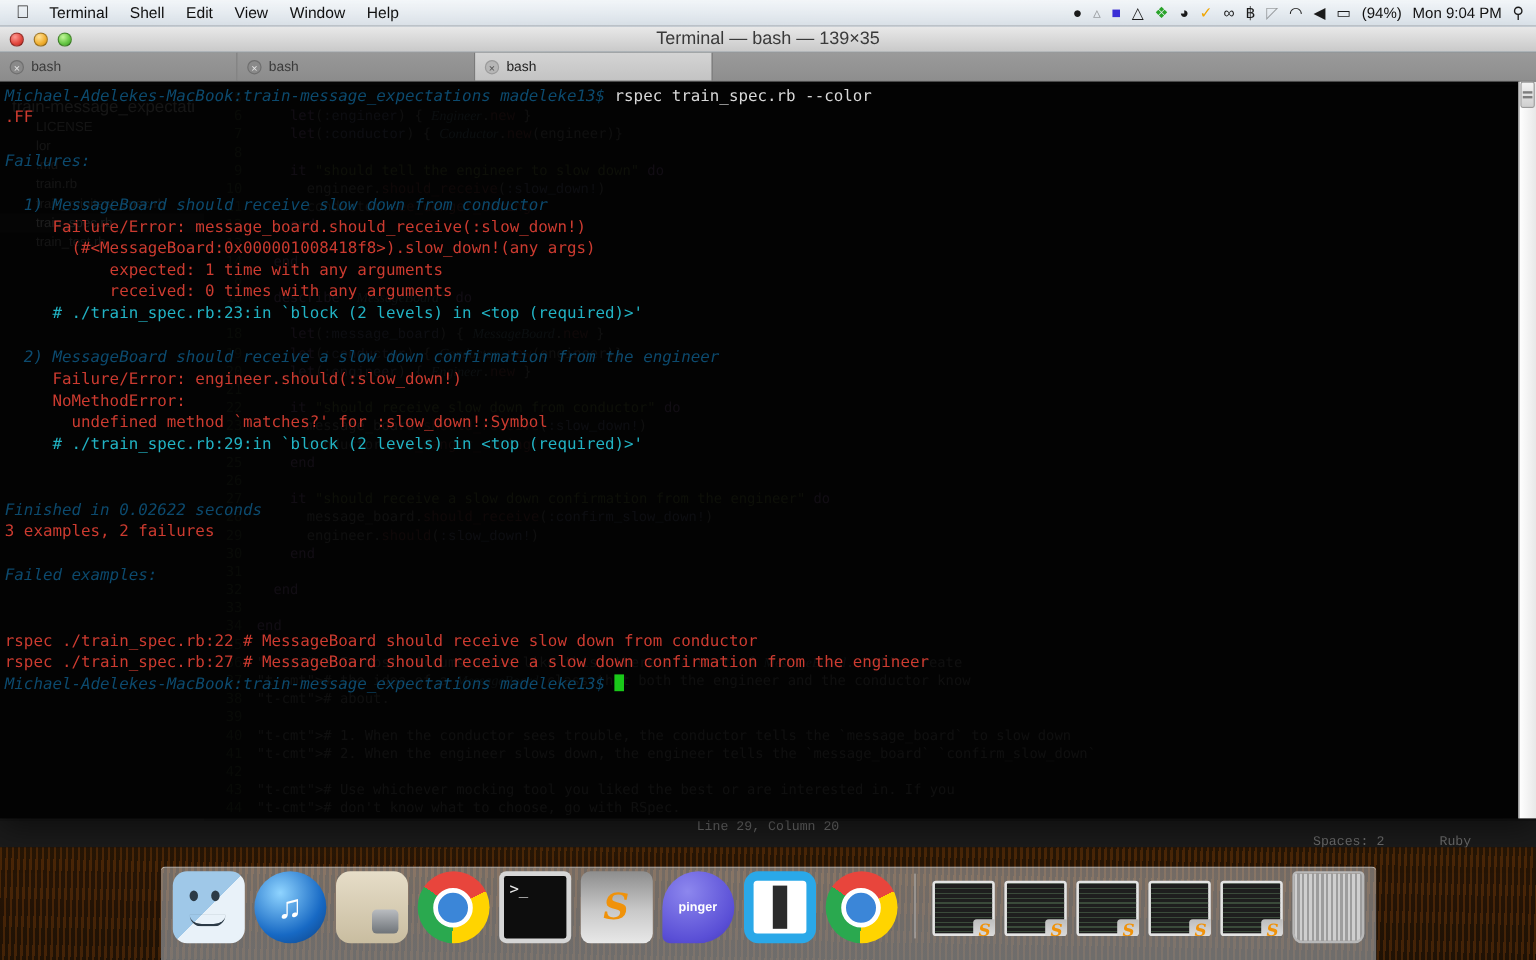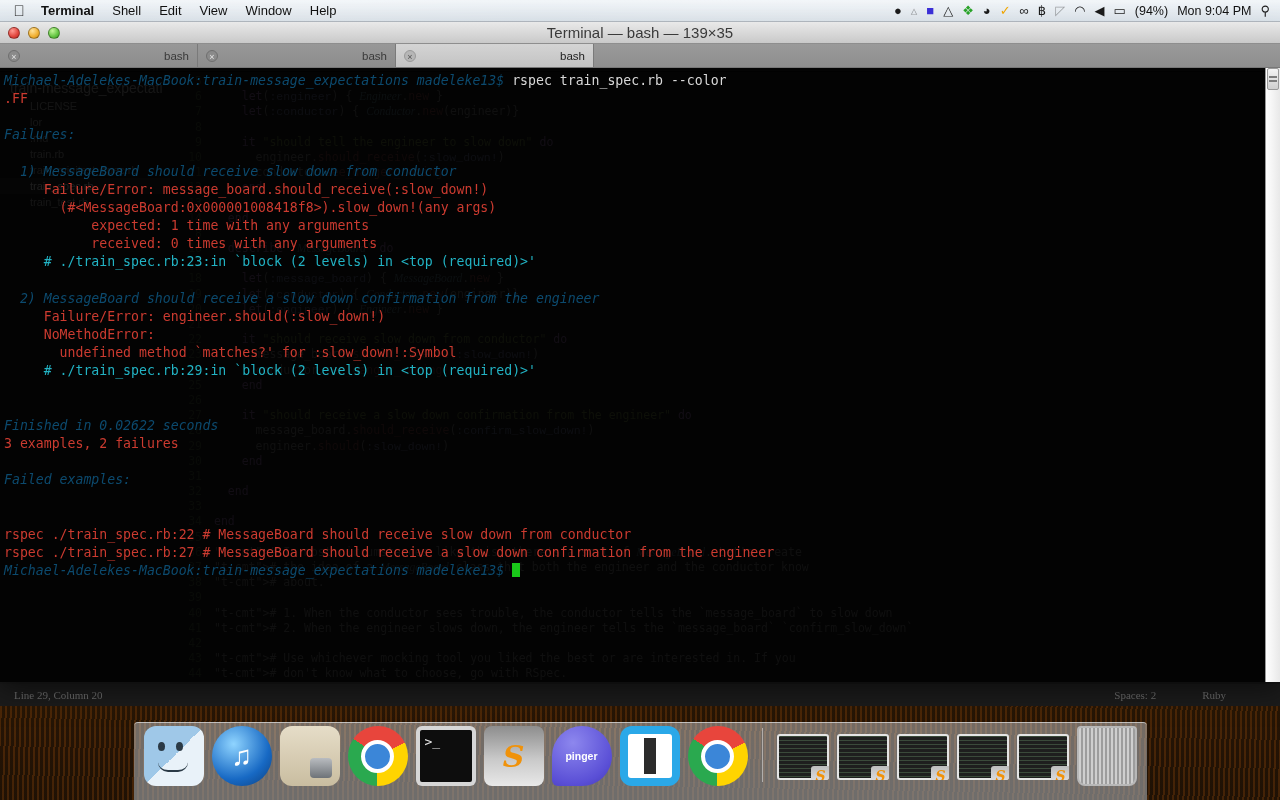--- a/index.html
+++ b/index.html
@@ -38,21 +38,21 @@
   
   #menubar {
     position:absolute; top:0; left:0; right:0; height:22px; z-index:60;
     background:linear-gradient(rgba(246,248,250,.93), rgba(222,228,234,.90));
     border-bottom:1px solid rgba(120,130,140,.55);
     display:flex; align-items:center; font-size:13px; color:#111;
     padding:0 6px;
   }
   .menu-apple { width:26px; text-align:center; font-size:15px; line-height:1; color:#222; }
   .menu-item { padding:0 9px; height:18px; line-height:18px; border-radius:3px; white-space:nowrap; }
-  .menu-item.bold { font-weight:bold; }
+  .menu-item.bold { font-weight:normal; }
   #menubar .right { margin-left:auto; display:flex; align-items:center; gap:9px; padding-right:4px; }
   .mb-icon { font-size:13px; color:#1a1a1a; line-height:1; display:inline-block; }
   .mb-text { font-size:12.5px; color:#111; white-space:nowrap; }
   .ic-dim { opacity:.38; }
   .ic-blue { color:#3b2fd6; }
   .ic-green { color:#29a329; }
   .ic-orange { color:#f0a500; }
 
   
   #sublime {
@@ -76,22 +76,22 @@
   .code-line { display:flex; white-space:pre; height:15.2px; }
   .ln { width:44px; text-align:right; padding-right:12px; color:#3e4a33; flex:none; }
   .code { color:#6a6a6a; }
   .t-key { color:#7a5a8a; }
   .t-str { color:#5c6a3a; }
   .t-cls { color:#4f6670; font-style:italic;font-family:Liberation Serif, serif; }
   .t-sym { color:#5a5f7a;font-family:Liberation Mono, monospace; }
   .t-fn  { color:#6a3a3a; }
   #st-status {
     position:absolute; left:0; right:0; bottom:0; height:22px; background:#1b1b1b;
-    display:flex; align-items:center; font-family:Liberation Serif, serif;
-    font-size:11px; color:#6a6a6a; padding:0 14px;
+    display:flex; align-items:center; font-family:Liberation Mono, monospace;
+    font-size:11px; color:#6a6a6a; padding:0 14px;flex-direction:column;
   }
   #st-status .sp { margin-left:auto; display:flex; gap:46px; padding-right:40px; }
 
   
   #terminal {
     position:absolute; left:0; top:22px; width:1280px; height:660px; z-index:30;
     display:flex; flex-direction:column;
     box-shadow:0 6px 26px rgba(0,0,0,.55);
   }
   #term-title {
@@ -120,21 +120,21 @@
     background:linear-gradient(#989898,#8c8c8c);
     border-right:1px solid #7a7a7a; position:relative;
   }
   .tab.active { background:linear-gradient(#d4d4d4,#c3c3c3); color:#222; }
   .tab .tabclose {
     width:12px; height:12px; border-radius:50%;
     background:#8a8a8a; color:#e4e4e4; font-size:9px; line-height:12px;
     text-align:center; flex:none; border:1px solid #6f6f6f;
   }
   .tab.active .tabclose { background:#b6b6b6; color:#555; border-color:#9a9a9a; }
-  .tab .tablabel { flex:1; text-align:right; }
+  .tab .tablabel { flex:1; text-align:left; }
   .tabfill { flex:1; background:linear-gradient(#9a9a9a,#8e8e8e); }
 
   #term-body {
     flex:1; position:relative; display:flex;
     background:rgba(0,0,0,0.86);
   }
   #term-screen {
     flex:1; padding:4px 0 0 4px; overflow:hidden;
     font-family:"DejaVu Sans Mono", monospace;
     font-size:13.2px; line-height:18.15px; white-space:pre;

